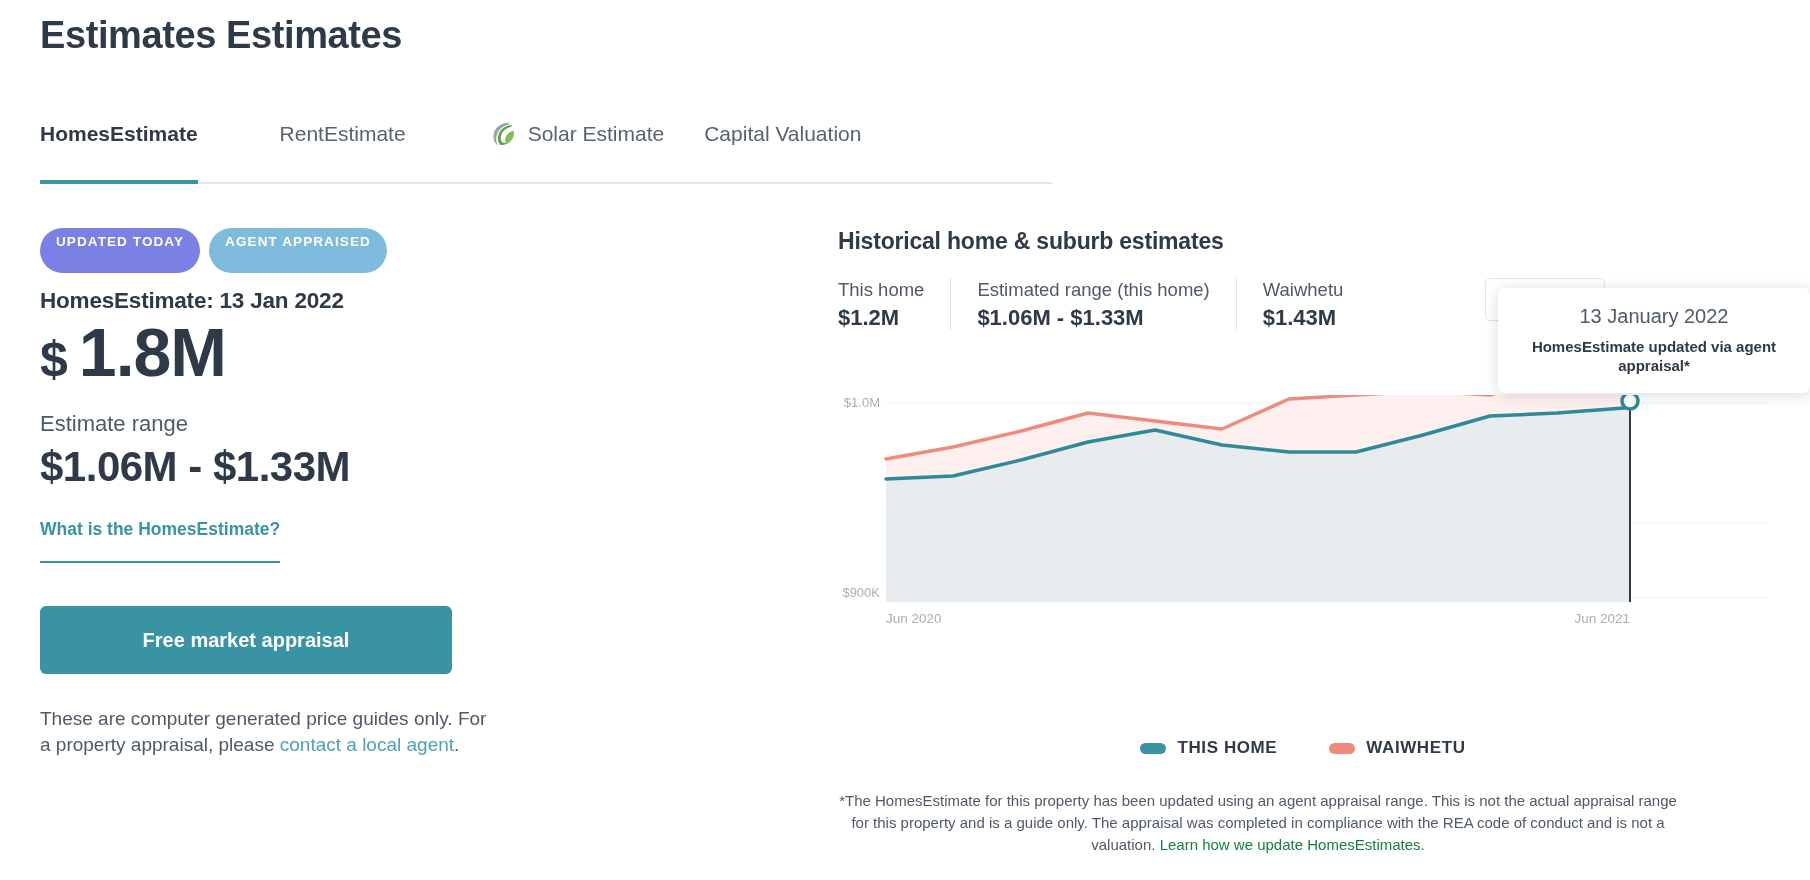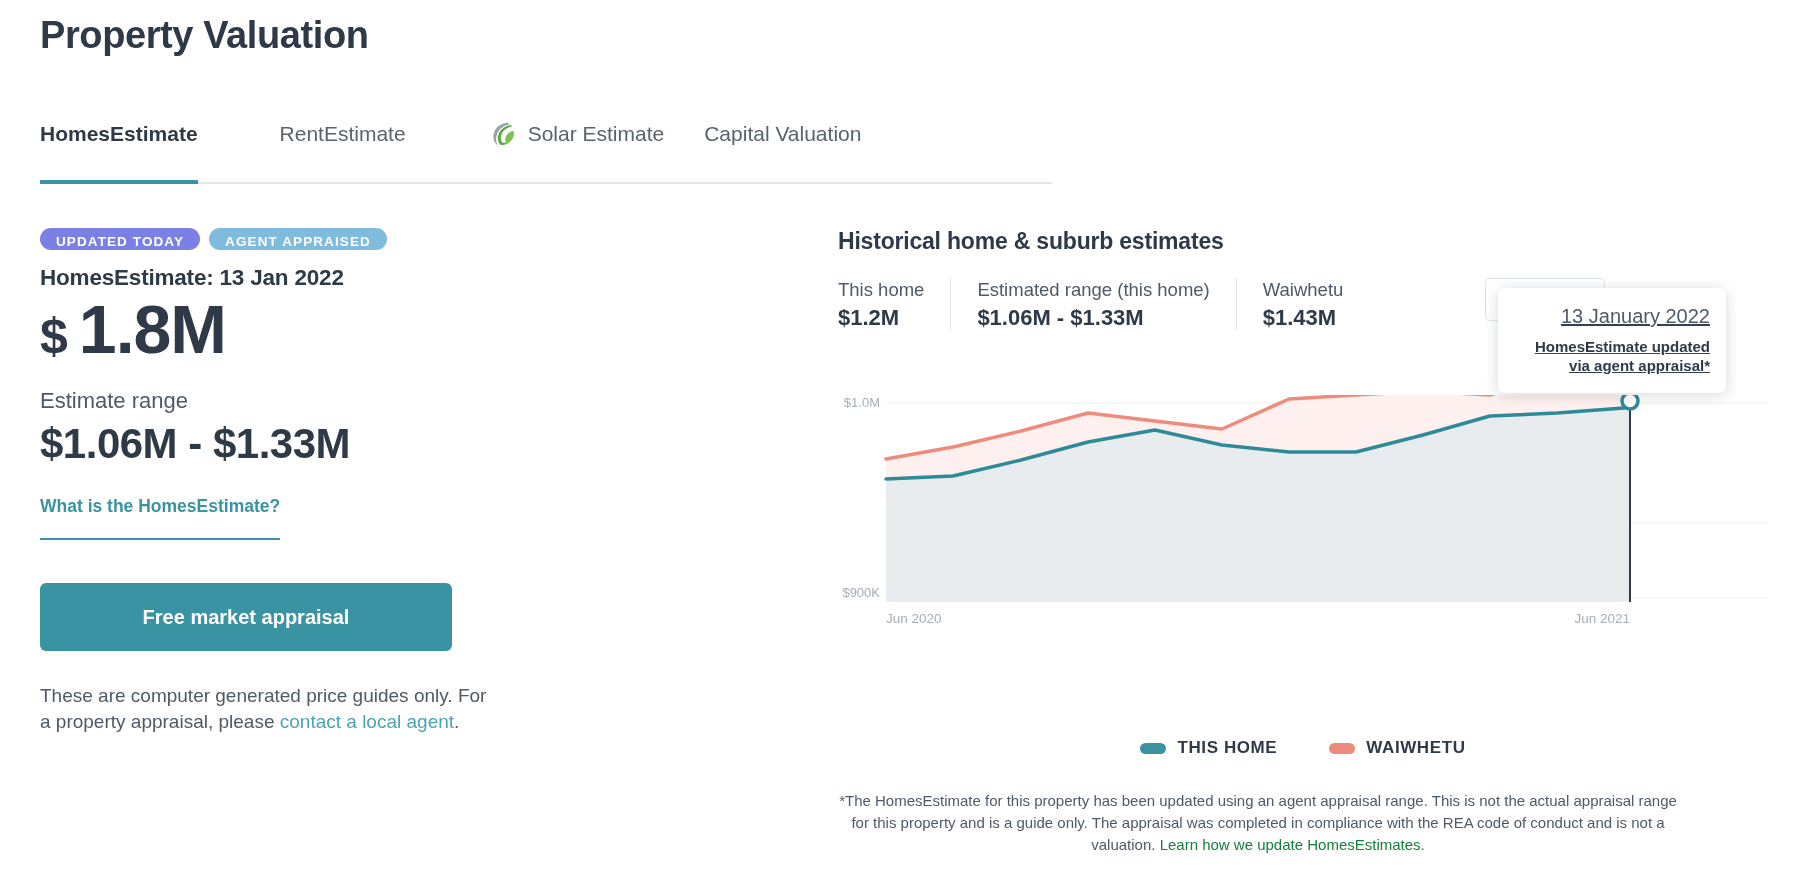--- a/index.html
+++ b/index.html
@@ -58,21 +58,21 @@
   .tab-gap2 { margin-left: 82px; }
   .tab-gap3 { margin-left: 40px; }
 
   .solar-icon { width: 30px; height: 32px; flex: none; display:block; }
 
   
   .left { position: absolute; left: 40px; top: 228px; width: 620px; }
   .badges { display: flex; gap: 9px; }
   .badge {
     border-radius: 999px;
-    padding: 6px 16px 1px;
+    padding: 6px 16px 24px;
     font-size: 13.5px;
     font-weight: 700;
     letter-spacing: 1.1px;
     color: #ffffff;
   }
   .badge.purple { background: #7b80e4; }
   .badge.blue   { background: #7fbbdd; }
 
   .he-date {
     margin-top: 15px;
@@ -177,28 +177,27 @@
     cursor: pointer;
     overflow: hidden;
     white-space: nowrap;
     line-height: 41px;
   }
 
   
   .tooltip {
     position: absolute;
     left: 1498px; top: 288px;
-    width: 228px;
+    width: 312px;
     background: #ffffff;
     border-radius: 7px;
     box-shadow: 0 2px 14px rgba(20,30,45,0.17);
     padding: 17px 16px 18px;
-    text-align: right;
+    text-align: center;
     z-index: 40;
-    text-decoration: underline;
   }
   .tooltip-date { font-size: 20px; color: #4e5a67; }
   .tooltip-text {
     margin-top: 9px;
     font-size: 15px;
     font-weight: 700;
     color: #2e3a48;
     line-height: 1.28;
   }
 
@@ -235,21 +234,21 @@
     line-height: 1.45;
     color: #4e5a67;
   }
   .footnote a { color: #15803d; text-decoration: none; cursor: pointer; }
 </style>
 </head>
 <body>
 
 <div class="page">
 
-  <h1 class="page-title">Property Valuation</h1>
+  <h1 class="page-title">Estimates Estimates</h1>
 
   <div class="tabbar">
     <div class="tab active">
       <span class="tab-label">HomesEstimate</span>
     </div>
     <div class="tab tab-gap1">
       <span class="tab-label">RentEstimate</span>
     </div>
     <div class="tab tab-gap2">
       <span>

